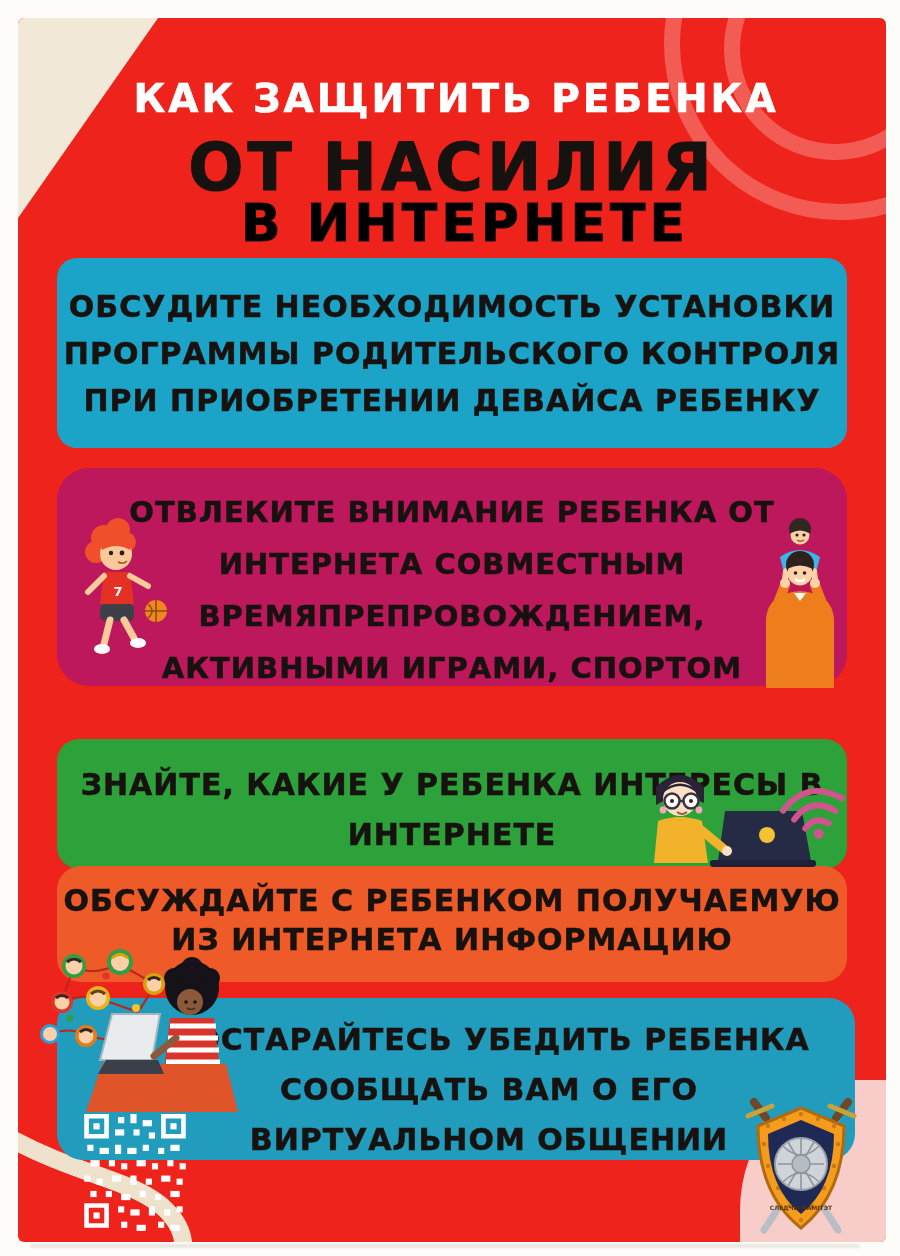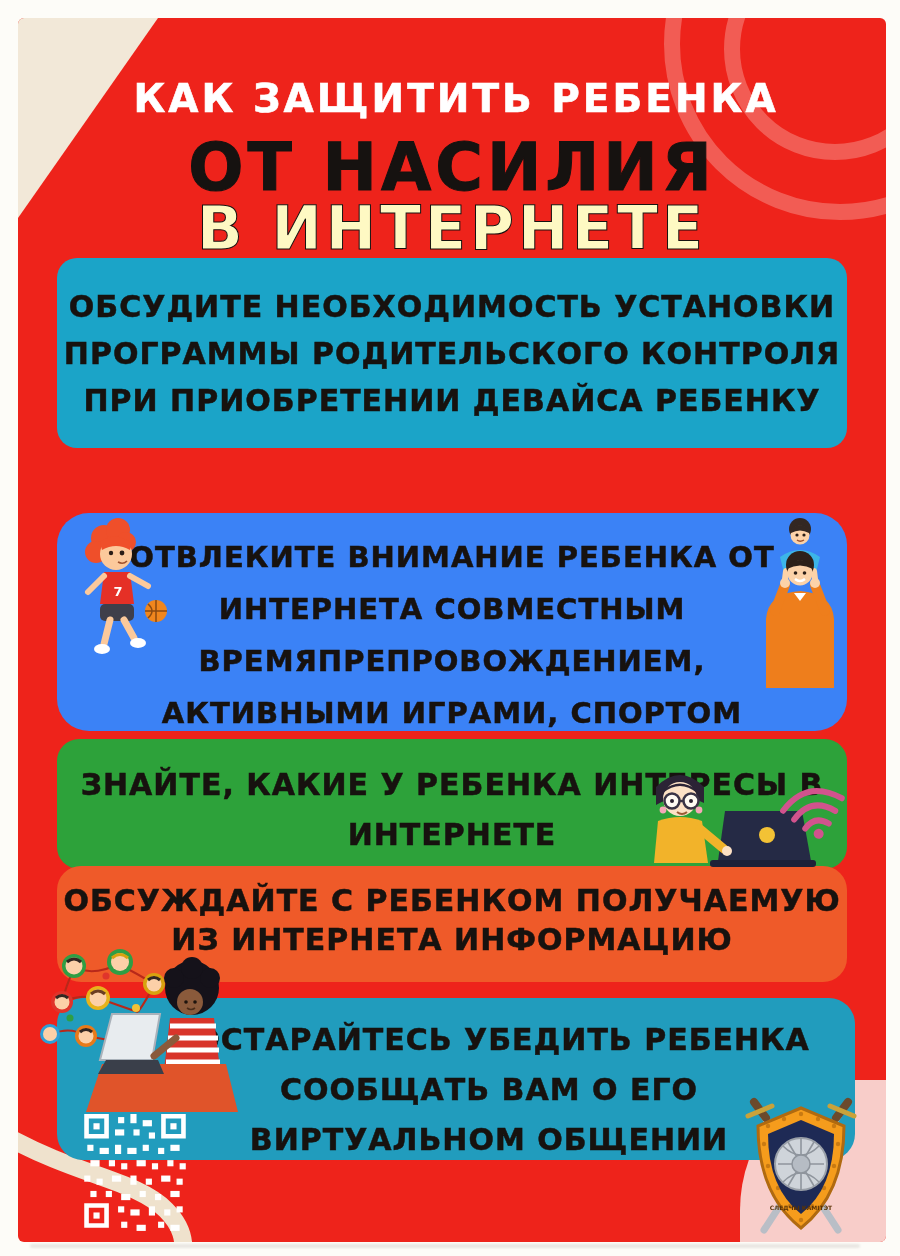--- a/index.html
+++ b/index.html
@@ -20,21 +20,21 @@
   .scan-smudge{position:absolute;left:30px;top:1244px;width:830px;height:4px;
          background:#d9d6d0;opacity:.55;border-radius:2px;filter:blur(1px);}
   
   .title1{position:absolute;left:4px;top:58px;width:100%;text-align:center;
           color:#ffffff;font-size:39px;font-weight:700;letter-spacing:3px;
           -webkit-text-stroke:.6px #fff;}
   .title2{position:absolute;left:0;top:112px;width:100%;text-align:center;
           color:#161210;font-size:65px;font-weight:700;letter-spacing:4px;
           -webkit-text-stroke:1px #161210;}
   .title3{position:absolute;left:0;top:175px;width:100%;text-align:center;
-          color:#fef9c3;font-size:60px;font-weight:700;letter-spacing:4px;
+          color:#000000;font-size:52px;font-weight:700;letter-spacing:4px;padding-left:13px;
           -webkit-text-stroke:1px #161210;}
   
   .tip{position:absolute;left:39px;width:790px;box-sizing:border-box;
        color:#17120f;font-weight:700;text-align:center;white-space:pre-line;
        -webkit-text-stroke:.5px #17120f;letter-spacing:1px;z-index:2;}
   .tip1{top:240px;height:190px;border-radius:20px;font-size:30px;line-height:47px;padding-top:25px;}
   .tip2{top:450px;height:218px;border-radius:32px;font-size:29px;line-height:52px;padding-top:18px;}
   .tip3{top:690px;height:130px;border-radius:22px;font-size:30px;line-height:50px;padding-top:21px;}
   .tip4{top:848px;height:116px;border-radius:24px;font-size:30px;line-height:39px;padding-top:15px;}
   .tip5{top:980px;height:162px;width:798px;border-radius:26px;font-size:30px;line-height:50px;
@@ -53,21 +53,21 @@
     <div class="arc a2"></div>
     <div class="corner-pink"></div>
 
     <div class="title1">КАК ЗАЩИТИТЬ РЕБЕНКА</div>
     <div class="title2">ОТ НАСИЛИЯ</div>
     <div class="title3">В ИНТЕРНЕТЕ</div>
 
     <div class="tip tip1" style="background-color: rgb(27, 164, 200);">ОБСУДИТЕ НЕОБХОДИМОСТЬ УСТАНОВКИ
 ПРОГРАММЫ РОДИТЕЛЬСКОГО КОНТРОЛЯ
 ПРИ ПРИОБРЕТЕНИИ ДЕВАЙСА РЕБЕНКУ</div>
-    <div class="tip tip2" style="background-color: #3b82f6; margin-top: 45px;">ОТВЛЕКИТЕ ВНИМАНИЕ РЕБЕНКА ОТ
+    <div class="tip tip2" style="background-color: #be185d;">ОТВЛЕКИТЕ ВНИМАНИЕ РЕБЕНКА ОТ
 ИНТЕРНЕТА СОВМЕСТНЫМ
 ВРЕМЯПРЕПРОВОЖДЕНИЕМ,
 АКТИВНЫМИ ИГРАМИ, СПОРТОМ</div>
     <div class="tip tip3" style="background-color: rgb(45, 162, 58); margin-top: 31px;">ЗНАЙТЕ, КАКИЕ У РЕБЕНКА ИНТЕРЕСЫ В
 ИНТЕРНЕТЕ</div>
     <div class="tip tip4" style="background-color: rgb(239, 90, 41);">ОБСУЖДАЙТЕ С РЕБЕНКОМ ПОЛУЧАЕМУЮ
 ИЗ ИНТЕРНЕТА ИНФОРМАЦИЮ</div>
     <div class="tip tip5" style="background-color: rgb(33, 156, 189);">ПОСТАРАЙТЕСЬ УБЕДИТЬ РЕБЕНКА
 СООБЩАТЬ ВАМ О ЕГО
 ВИРТУАЛЬНОМ ОБЩЕНИИ</div>

